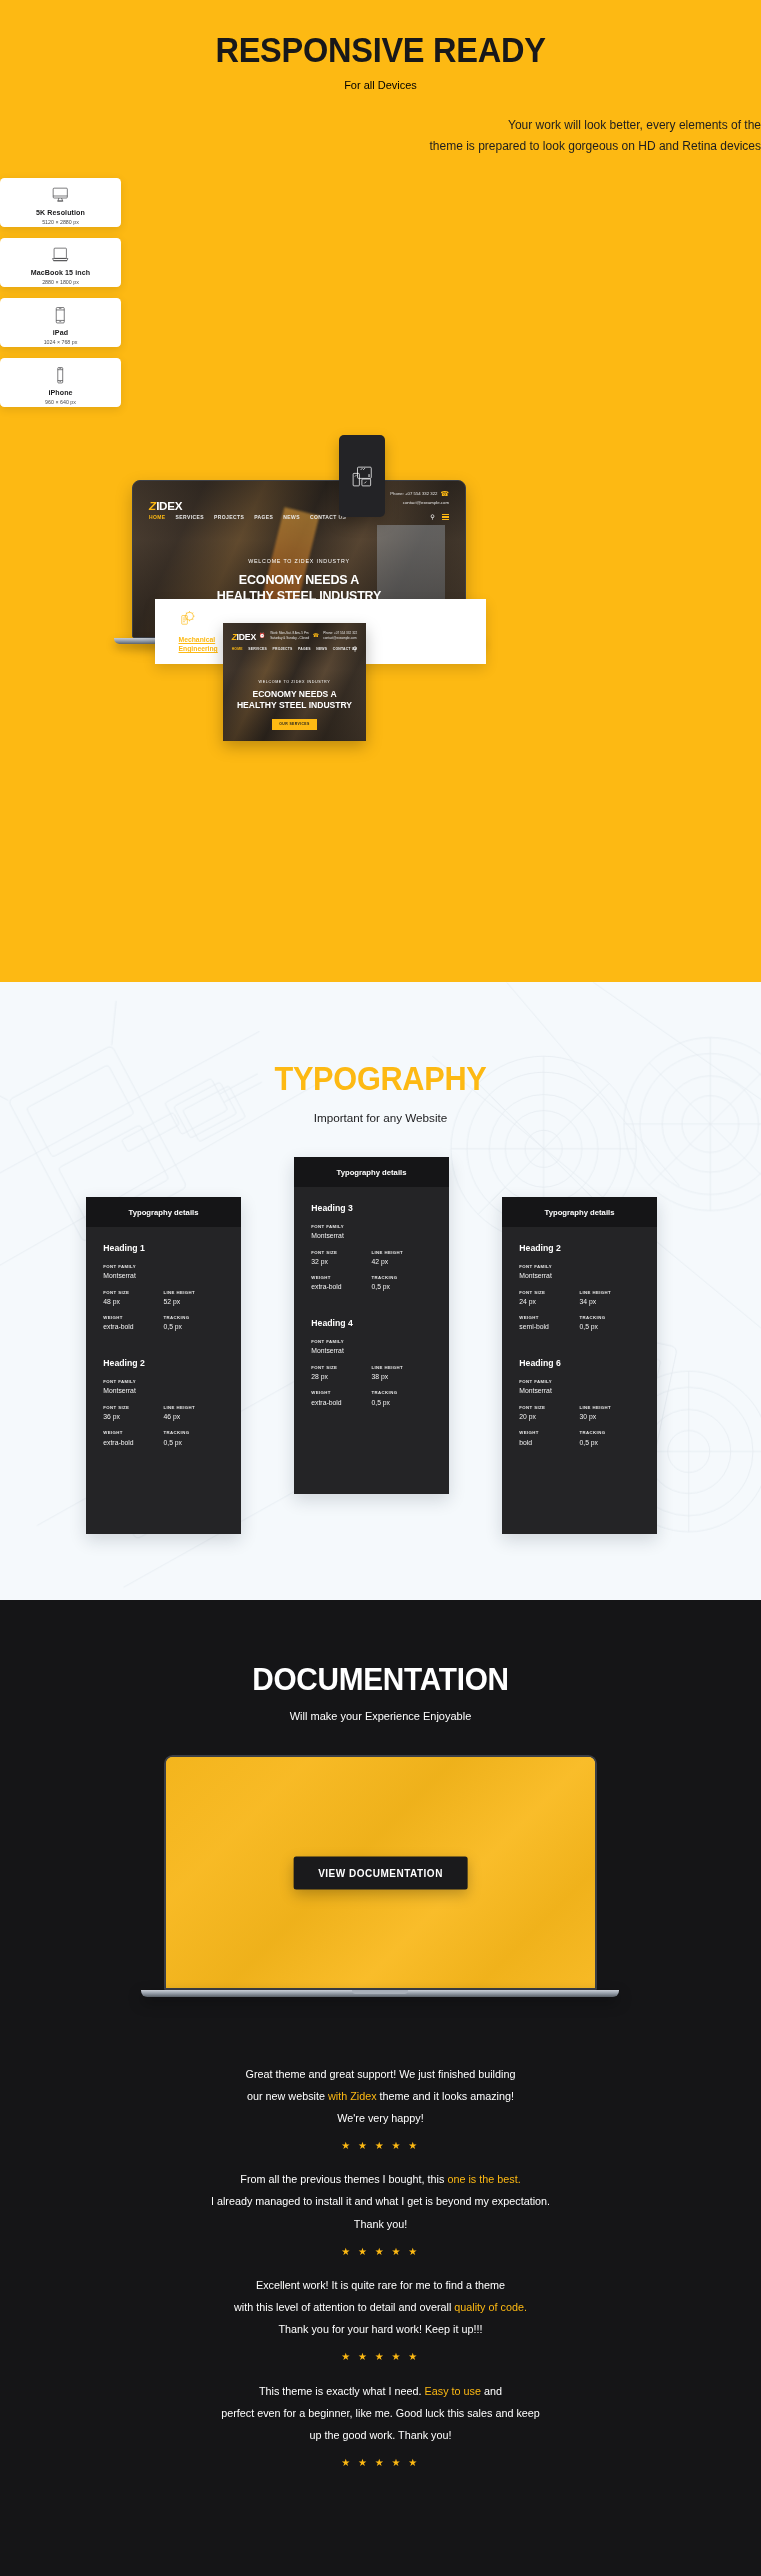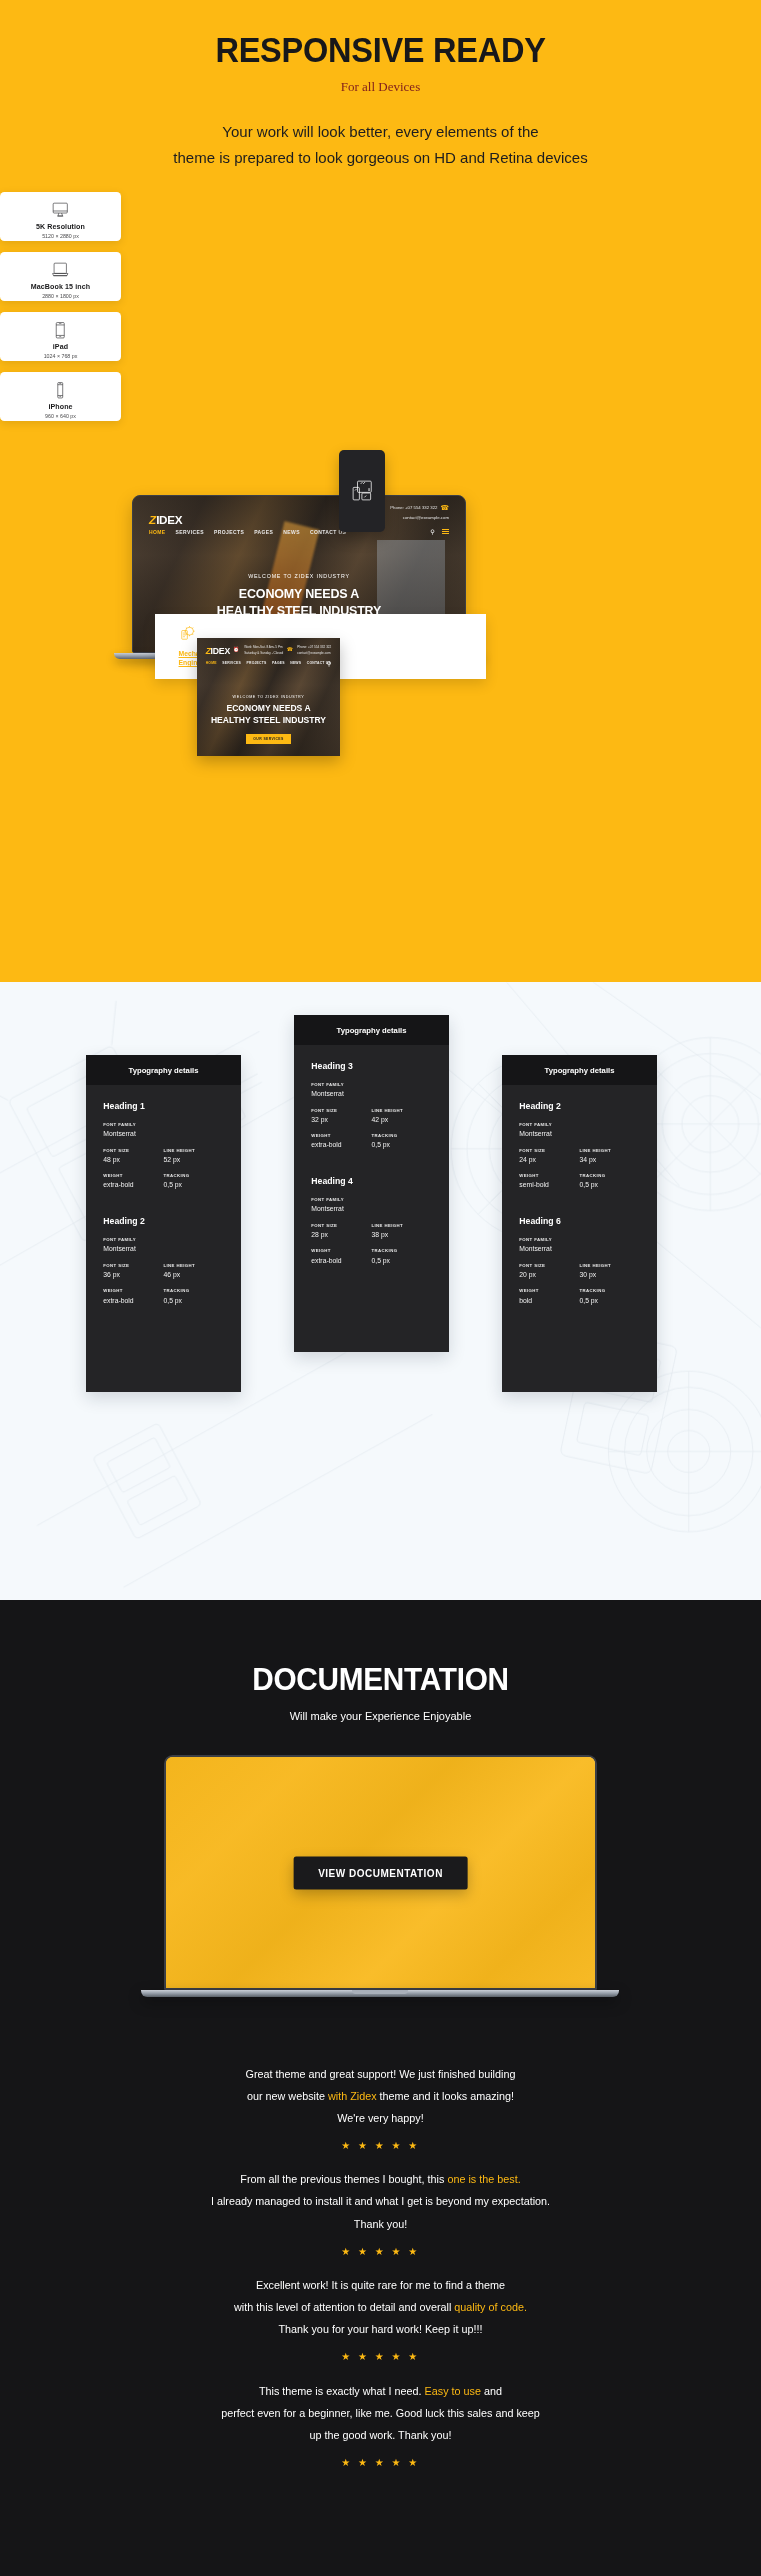--- a/index.html
+++ b/index.html
@@ -18,25 +18,26 @@
     overflow:hidden;
   }
   .hdr-wrap { padding-top:32px; text-align:center; }
   .hdr-title {
     font-size:35px; font-weight:800; color:#18181a;
     letter-spacing:-0.3px; line-height:1; text-transform:uppercase;
     font-family:"Liberation Sans", sans-serif;
     transform:scaleX(0.93); transform-origin:center;
   }
   .hdr-sub {
-    margin-top:12.4px; font-size:13px; font-weight:400; color:#7f1d1d;font-family:Liberation Serif, serif;
+    margin-top:12.4px; font-size:11px; font-weight:400; color:#000000;
   }
   .hdr-desc {
-    margin-top:23.5px; font-size:15px; line-height:1.75; color:#1d1d1f;
+    margin-top:23.5px; font-size:12px; line-height:1.75; color:#1d1d1f;
     font-weight:400;
+    text-align:right;
   }
 
   
   .dev-row {
     display:flex; justify-content:center; gap:11px;
     margin-top:21px;
     flex-direction:column;
   }
   .dev-card {
     width:121px; height:49px;
@@ -140,21 +141,21 @@
     background:#fff; z-index:5; box-shadow:0 5px 12.4px rgba(0,0,0,.14);
   }
   .svc-inner { padding:11px 0 0 23.5px; }
   .svc-ico { width:17.3px; height:17.3px; }
   .svc-title {
     margin-top:5px; color:#FDB913; font-size:6.8px; font-weight:800;
     line-height:1.35; text-decoration:underline;
   }
   
   .phone {
-    position:absolute; left:197px; top:203px; width:143px; height:118px;
+    position:absolute; left:223px; top:203px; width:143px; height:118px;
     z-index:7; overflow:hidden; background:#a21caf;
     box-shadow:0 6.2px 15px rgba(0,0,0,.26);
     text-decoration:underline;
   }
   .ph-img { position:absolute; inset:0;
     background:
       linear-gradient(180deg, rgba(20,16,12,.52) 0%, rgba(30,22,14,.35) 40%, rgba(24,18,12,.6) 100%),
       linear-gradient(115deg,#6e5c4a 0%,#4e4238 18%,#8a6a42 33%,#3b332c 48%,#7a6248 63%,#463c32 78%,#6b5a48 100%);
   }
   .ph-top { position:absolute; left:0; top:0; width:100%; padding:7.4px 8.7px 0 8.7px;
@@ -509,20 +510,24 @@
       </g>
       <g transform="translate(950 560) rotate(12)">
         <rect x="0" y="0" width="150" height="210" rx="10"></rect>
         <rect x="22" y="26" width="106" height="70" rx="5"></rect>
         <rect x="22" y="118" width="106" height="66" rx="5"></rect>
       </g>
       <path d="M820 0 L1100 330 M700 120 L1232 560 M960 0 L1232 190"></path>
     </g>
   </svg>
 
+  <div class="typo-head">
+    <div class="typo-title">TYPOGRAPHY</div>
+    <div class="typo-sub">Important for any Website</div>
+  </div>
 
   <div class="typo-cards">
 
     <div class="tcard c1">
       <div class="tcard-hd">Typography details</div>
       <div class="tcard-body">
         <div class="th">Heading 1</div>
         <div class="fld-block">
           <div class="fld-lbl">FONT FAMILY</div>
           <div class="fld-val">Montserrat</div>

